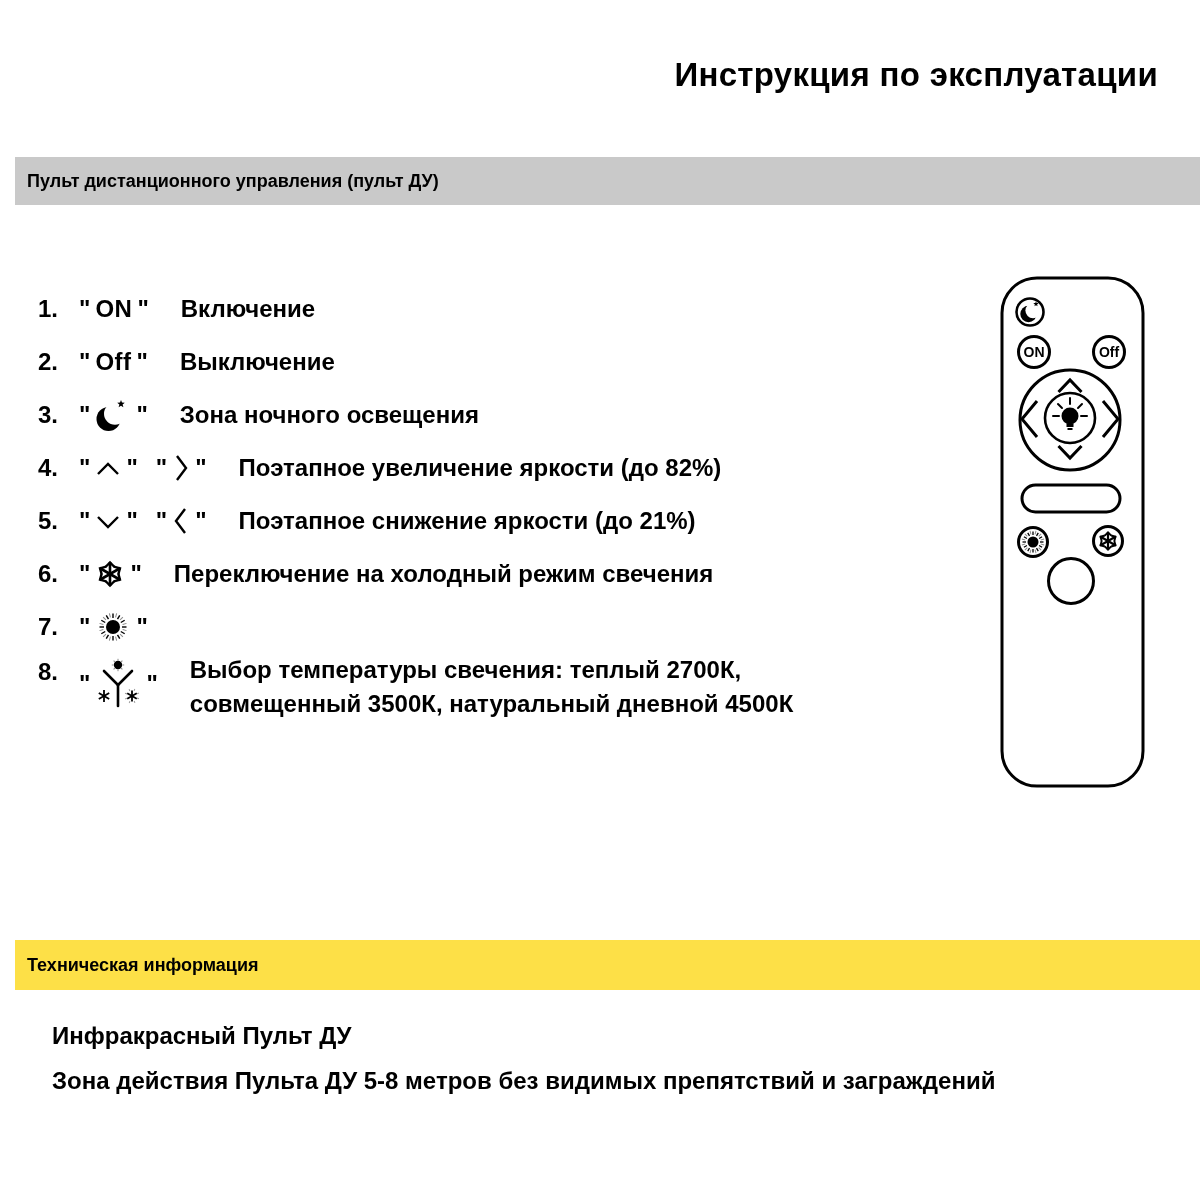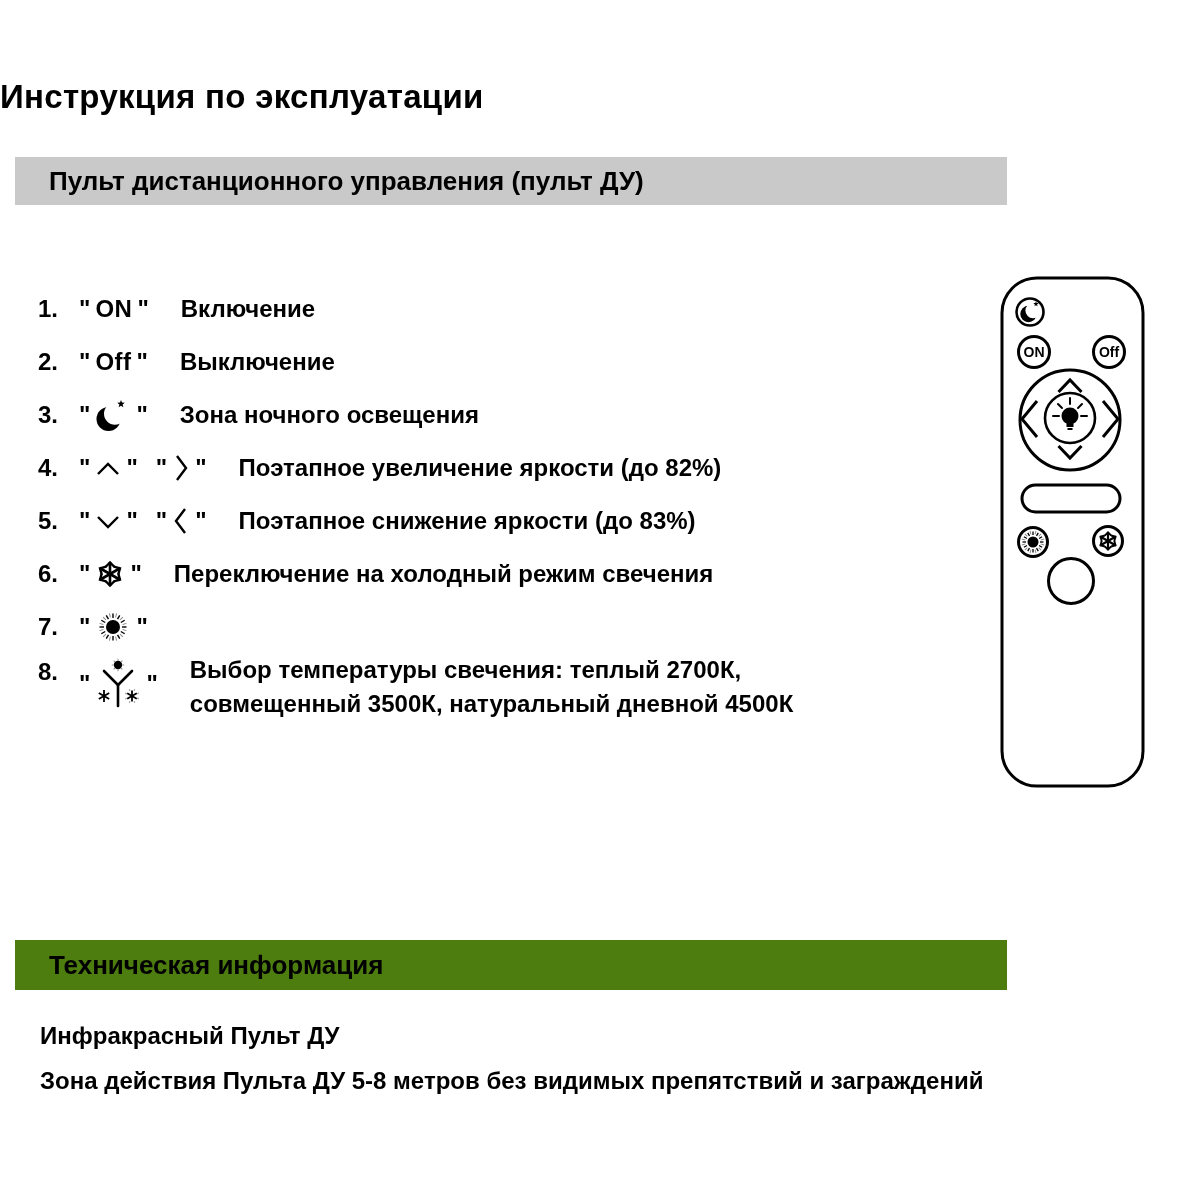--- a/index.html
+++ b/index.html
@@ -4,27 +4,27 @@
 <style>
   html,body{margin:0;padding:0;}
   body{
     width:1200px;height:1200px;
     background:#ffffff;color:#000;
     font-family:"Liberation Sans", sans-serif;
     font-weight:bold;
     position:relative;overflow:hidden;
   }
   .page-title{
-    position:absolute;top:78px;left:0;width:1158px;
-    text-align:left;font-size:33px;margin:0;letter-spacing:.3px;
+    position:absolute;top:56px;left:0;width:1158px;
+    text-align:right;font-size:33px;margin:0;letter-spacing:.3px;
   }
   .section-bar{
-    position:absolute;left:15px;width:992px;
+    position:absolute;left:15px;width:1185px;
     background:#c9c9c9;display:flex;align-items:center;
-    padding-left:34px;box-sizing:border-box;font-size:26px;
+    padding-left:12px;box-sizing:border-box;font-size:18px;
   }
   .bar-remote{top:157px;height:48px;}
   .bar-tech{top:940px;height:50px;}
   .instruction-list{
     position:absolute;left:38px;top:282px;width:930px;
     display:flex;flex-direction:column;
   }
   .instruction-item{
     display:flex;align-items:center;min-height:53px;font-size:24px;
   }
@@ -34,21 +34,21 @@
   .item-number{flex:none;width:36px;}
   .item-tokens{display:flex;align-items:center;flex:none;}
   .token{display:inline-flex;align-items:center;margin-right:8px;}
   .token .q{margin:0 5px;}
   .tok-text{letter-spacing:.5px;}
   .tok-icon{display:inline-flex;align-items:center;}
   .tok-icon svg{display:block;}
   .item-label{margin-left:19px;max-width:660px;line-height:34px;}
   .remote{position:absolute;left:995px;top:273px;}
   .tech-lines{
-    position:absolute;left:40px;top:1022px;
+    position:absolute;left:52px;top:1022px;
     display:flex;flex-direction:column;gap:17px;font-size:24px;
   }
 </style>
 </head>
 <body style="color: rgb(0, 0, 0);">
 
 <h1 class="page-title">Инструкция по эксплуатации</h1>
 
 <div class="section-bar bar-remote" style="background: rgb(201, 201, 201);">
   <span>Пульт дистанционного управления (пульт ДУ)</span>
@@ -137,21 +137,21 @@
         <span class="token">
           <span class="q">"</span>
           <span class="tok-icon">
   <svg width="18" height="30" viewBox="0 0 18 30">
     <polyline points="13,3 4,15 13,27" fill="none" stroke="#000" stroke-width="2.4"></polyline>
   </svg>
 </span>
           <span class="q">"</span>
         </span>
       </span>
-    <span class="item-label">Поэтапное снижение яркости (до 83%)</span>
+    <span class="item-label">Поэтапное снижение яркости (до 21%)</span>
   </div>
 
   <div class="instruction-item">
     <span class="item-number">6.</span>
     <span class="item-tokens">
         <span class="token">
           <span class="q">"</span>
           <span class="tok-icon">
   <svg width="30" height="30" viewBox="0 0 30 30" fill="none" stroke="#000">
     <g>
@@ -366,20 +366,20 @@
     <g transform="rotate(120 113 268)">
       <line x1="113" y1="259" x2="113" y2="277" stroke-width="2.2"></line>
       <polyline points="109.8,262.6 113,259.4 116.2,262.6" stroke-width="2"></polyline>
       <polyline points="109.8,273.4 113,276.6 116.2,273.4" stroke-width="2"></polyline>
     </g>
   </g>
 
   <circle cx="76" cy="308" r="22.5" stroke="#000" stroke-width="3"></circle>
 </svg>
 
-<div class="section-bar bar-tech" style="background: #4d7c0f;">
+<div class="section-bar bar-tech" style="background: #fde047;">
   <span>Техническая информация</span>
 </div>
 
 <div class="tech-lines">
   <div>Инфракрасный Пульт ДУ</div>
   <div>Зона действия Пульта ДУ 5-8 метров без видимых препятствий и заграждений</div>
 </div>
 
 </body></html>

